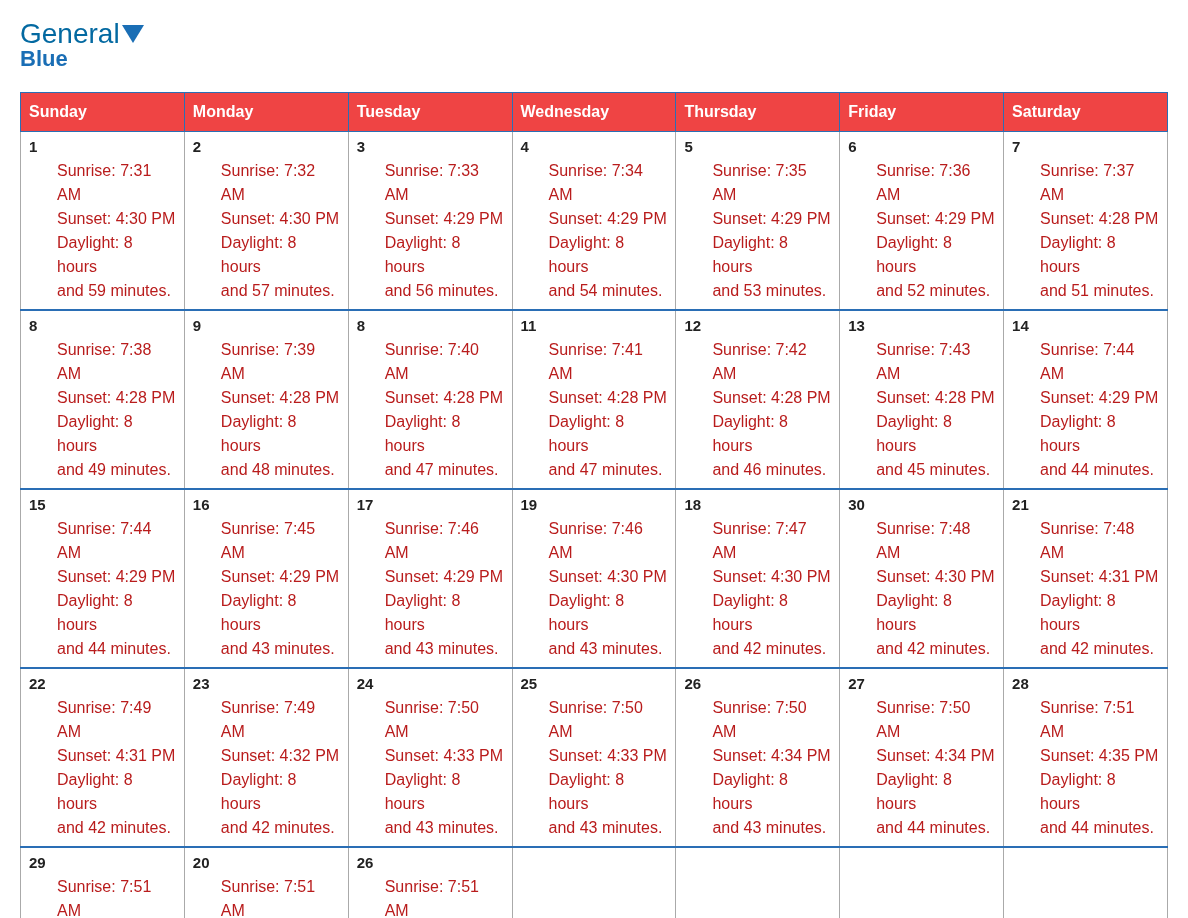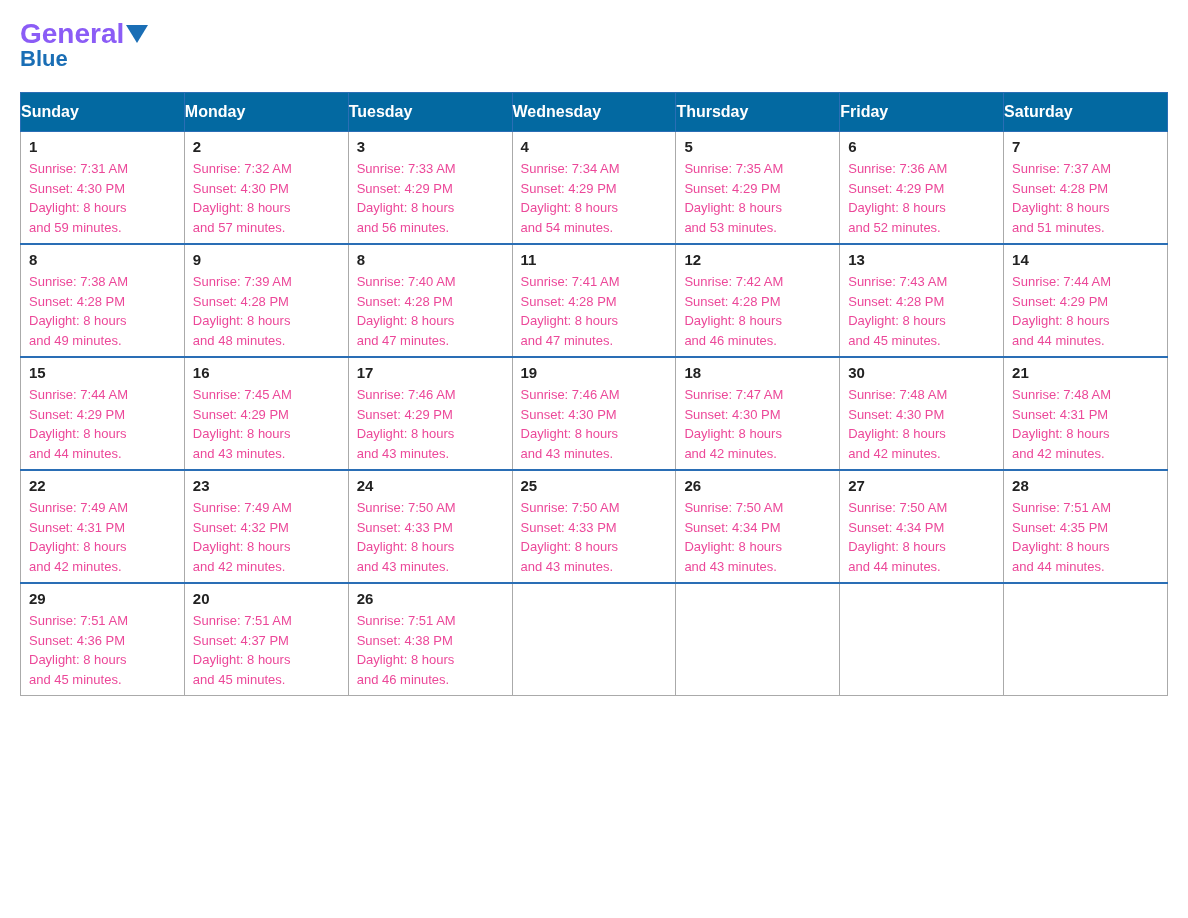--- a/index.html
+++ b/index.html
@@ -16,22 +16,22 @@
       align-items: flex-start;
       margin-bottom: 20px;
     }
     .logo {
       display: flex;
       flex-direction: column;
       align-items: flex-start;
     }
     .logo-text {
       font-size: 28px;
-      font-weight: bold;
-      color: #8b5cf6;
+      font-weight: normal;
+      color: #0369a1;
       line-height: 1;
     }
     .logo-line2 {
       color: #1a6eb5;
       font-size: 22px;
       font-weight: bold;
       margin-top: -2px;
     }
     .title-section {
       text-align: right;
@@ -45,23 +45,23 @@
     .location {
       font-size: 22px;
       color: #333;
       margin-top: 4px;
     }
     .calendar {
       width: 100%;
       border-collapse: collapse;
     }
     .calendar th {
-      background-color: #0369a1;
+      background-color: #ef4444;
       color: #fff;
-      padding: 10px 0;
+      padding: 10px 8px;
       font-size: 16px;
       font-weight: bold;
       text-align: left;
       border: 1px solid #2a6eb5;
     }
     .calendar td {
       border: 1px solid #aaa;
       vertical-align: top;
       padding: 6px 8px;
       font-size: 13px;
@@ -73,23 +73,24 @@
       background: #fff;
     }
     .day-number {
       font-size: 15px;
       font-weight: bold;
       color: #222;
       display: block;
       margin-bottom: 4px;
     }
     .day-info {
-      font-size: 13px;
+      font-size: 16px;
       line-height: 1.5;
-      color: #ec4899;
+      color: #b91c1c;
+      margin-left: 28px;
     }
     .row-divider td {
       border-top: 2px solid #2a6eb5;
     }
   </style>
 </head>
 <body>
 
 <div class="header">
   <div class="logo">

